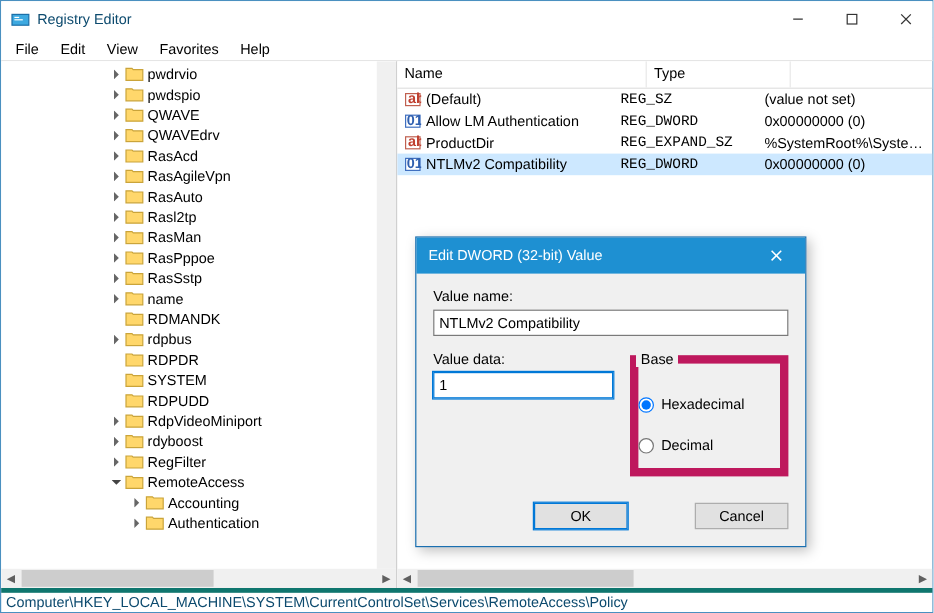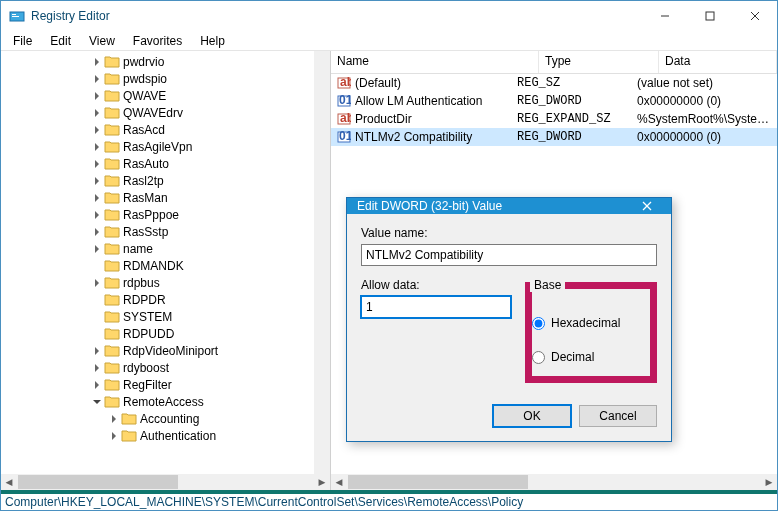--- a/index.html
+++ b/index.html
@@ -42,33 +42,33 @@
 
 .scroll-h { position: absolute; left: 0; right: 0; bottom: 0; height: 16px; background: #f0f0f0; display:flex; align-items:center; }
 .scroll-h .thumb { height: 14px; background: #cdcdcd; margin:1px; }
 .scroll-h .arrow { width:16px; height:16px; display:flex; align-items:center; justify-content:center; color:#606060; font-size:9px;}
 .scroll-v { position: absolute; top: 0; bottom: 16px; right: 0; width: 16px; background: #f0f0f0; }
 
 .statusbar { height: 20px; border-top: 4px solid #0f766e; display: flex; align-items: center; padding: 0 4px; color: #0c4a6e; }
 
 
 .dialog { position: absolute; width: 326px; left: 345px; top: 196px; border: 1px solid #1a6fb0; background: #f0f0f0; box-shadow: 3px 3px 10px rgba(0,0,0,.25); }
-.dialog .dlg-title { height: 16px; background: #1e90d2; color: #fff; display: flex; align-items: center; padding: 0 10px; font-size: 12px; }
+.dialog .dlg-title { height: 30px; background: #1e90d2; color: #fff; display: flex; align-items: center; padding: 0 10px; font-size: 12px; }
 .dialog .dlg-title .dlg-close { margin-left: auto; width: 28px; height: 30px; display:flex; align-items:center; justify-content:center; color:#fff; font-size:13px;}
 .dialog .dlg-body { padding: 12px 14px; }
 .dialog label { display: block; margin-bottom: 4px; color:#000; }
 .dialog input[type=text] { width: 100%; height: 22px; border: 1px solid #7a7a7a; padding: 2px 4px; font-size:12px; background:#fff; }
 .dialog .row2 { display: flex; margin-top: 12px; gap: 14px; }
 .dialog .value-data { width: 150px; }
 .dialog .value-data input { border: 1px solid #0078d7; outline: 1px solid #0078d7; }
 .dialog fieldset { border: 7px solid #be185d; padding: 6px 0 10px; }
 .dialog fieldset legend { padding: 0 4px; margin-left: -2px; }
 .dialog .radio-row { display: flex; align-items: center; gap: 6px; margin-top: 16px; height:18px;}
 .dialog .dlg-buttons { display: flex; justify-content: flex-end; gap: 8px; padding: 10px 14px 14px; }
-.dialog .btn { width: 78px; height: 22px; border: 1px solid #adadad; background: #e1e1e1; display:flex; align-items:center; justify-content:center; }
+.dialog .btn { width: 78px; height: 22px; border: 1px solid #adadad; background: #e1e1e1; display:flex; align-items:center; justify-content:center;margin-left:48px; }
 .dialog .btn.default { border: 1px solid #0078d7; outline: 1px solid #0078d7; }
 
 svg { display:block; }
 </style>
 </head>
 <body>
 
 <div class="window">
 
   <div class="titlebar">
@@ -426,21 +426,20 @@
         <div class="thumb" style="width:160px"></div>
         <div style="flex:1"></div>
         <div class="arrow">▶</div>
       </div>
     </div>
 
     <div class="list-pane">
       <div class="list-header">
         <div class="col col-name">Name</div>
         <div class="col col-type">Type</div>
-        <div class="col col-data">Data</div>
       </div>
       <div class="list-body" id="list-body">
           <div class="list-row">
             <div class="cell cell-name">
               <span class="val-icon">
                 <svg width="14" height="14">
                   <rect x="1" y="2" width="12" height="10" fill="#fff" stroke="#c06050"></rect>
                   <text x="3" y="10" font-size="7" fill="#c04030" font-weight="bold">ab</text>
                 </svg>
               </span>
@@ -510,21 +509,21 @@
             <line x1="1" y1="1" x2="9" y2="9" stroke="#fff" stroke-width="1.3"></line>
             <line x1="9" y1="1" x2="1" y2="9" stroke="#fff" stroke-width="1.3"></line>
           </svg>
       </span>
     </div>
     <div class="dlg-body">
       <label>Value name:</label>
       <input type="text" readonly="" value="NTLMv2 Compatibility" style="">
       <div class="row2">
         <div class="value-data">
-          <label>Allow data:</label>
+          <label>Value data:</label>
           <input type="text" value="1" style="">
         </div>
         <fieldset style="flex:1">
           <legend>Base</legend>
           <div class="radio-row">
             <input type="radio" name="base" checked="" style="">
             <span>Hexadecimal</span>
           </div>
           <div class="radio-row">
             <input type="radio" name="base" style="">

